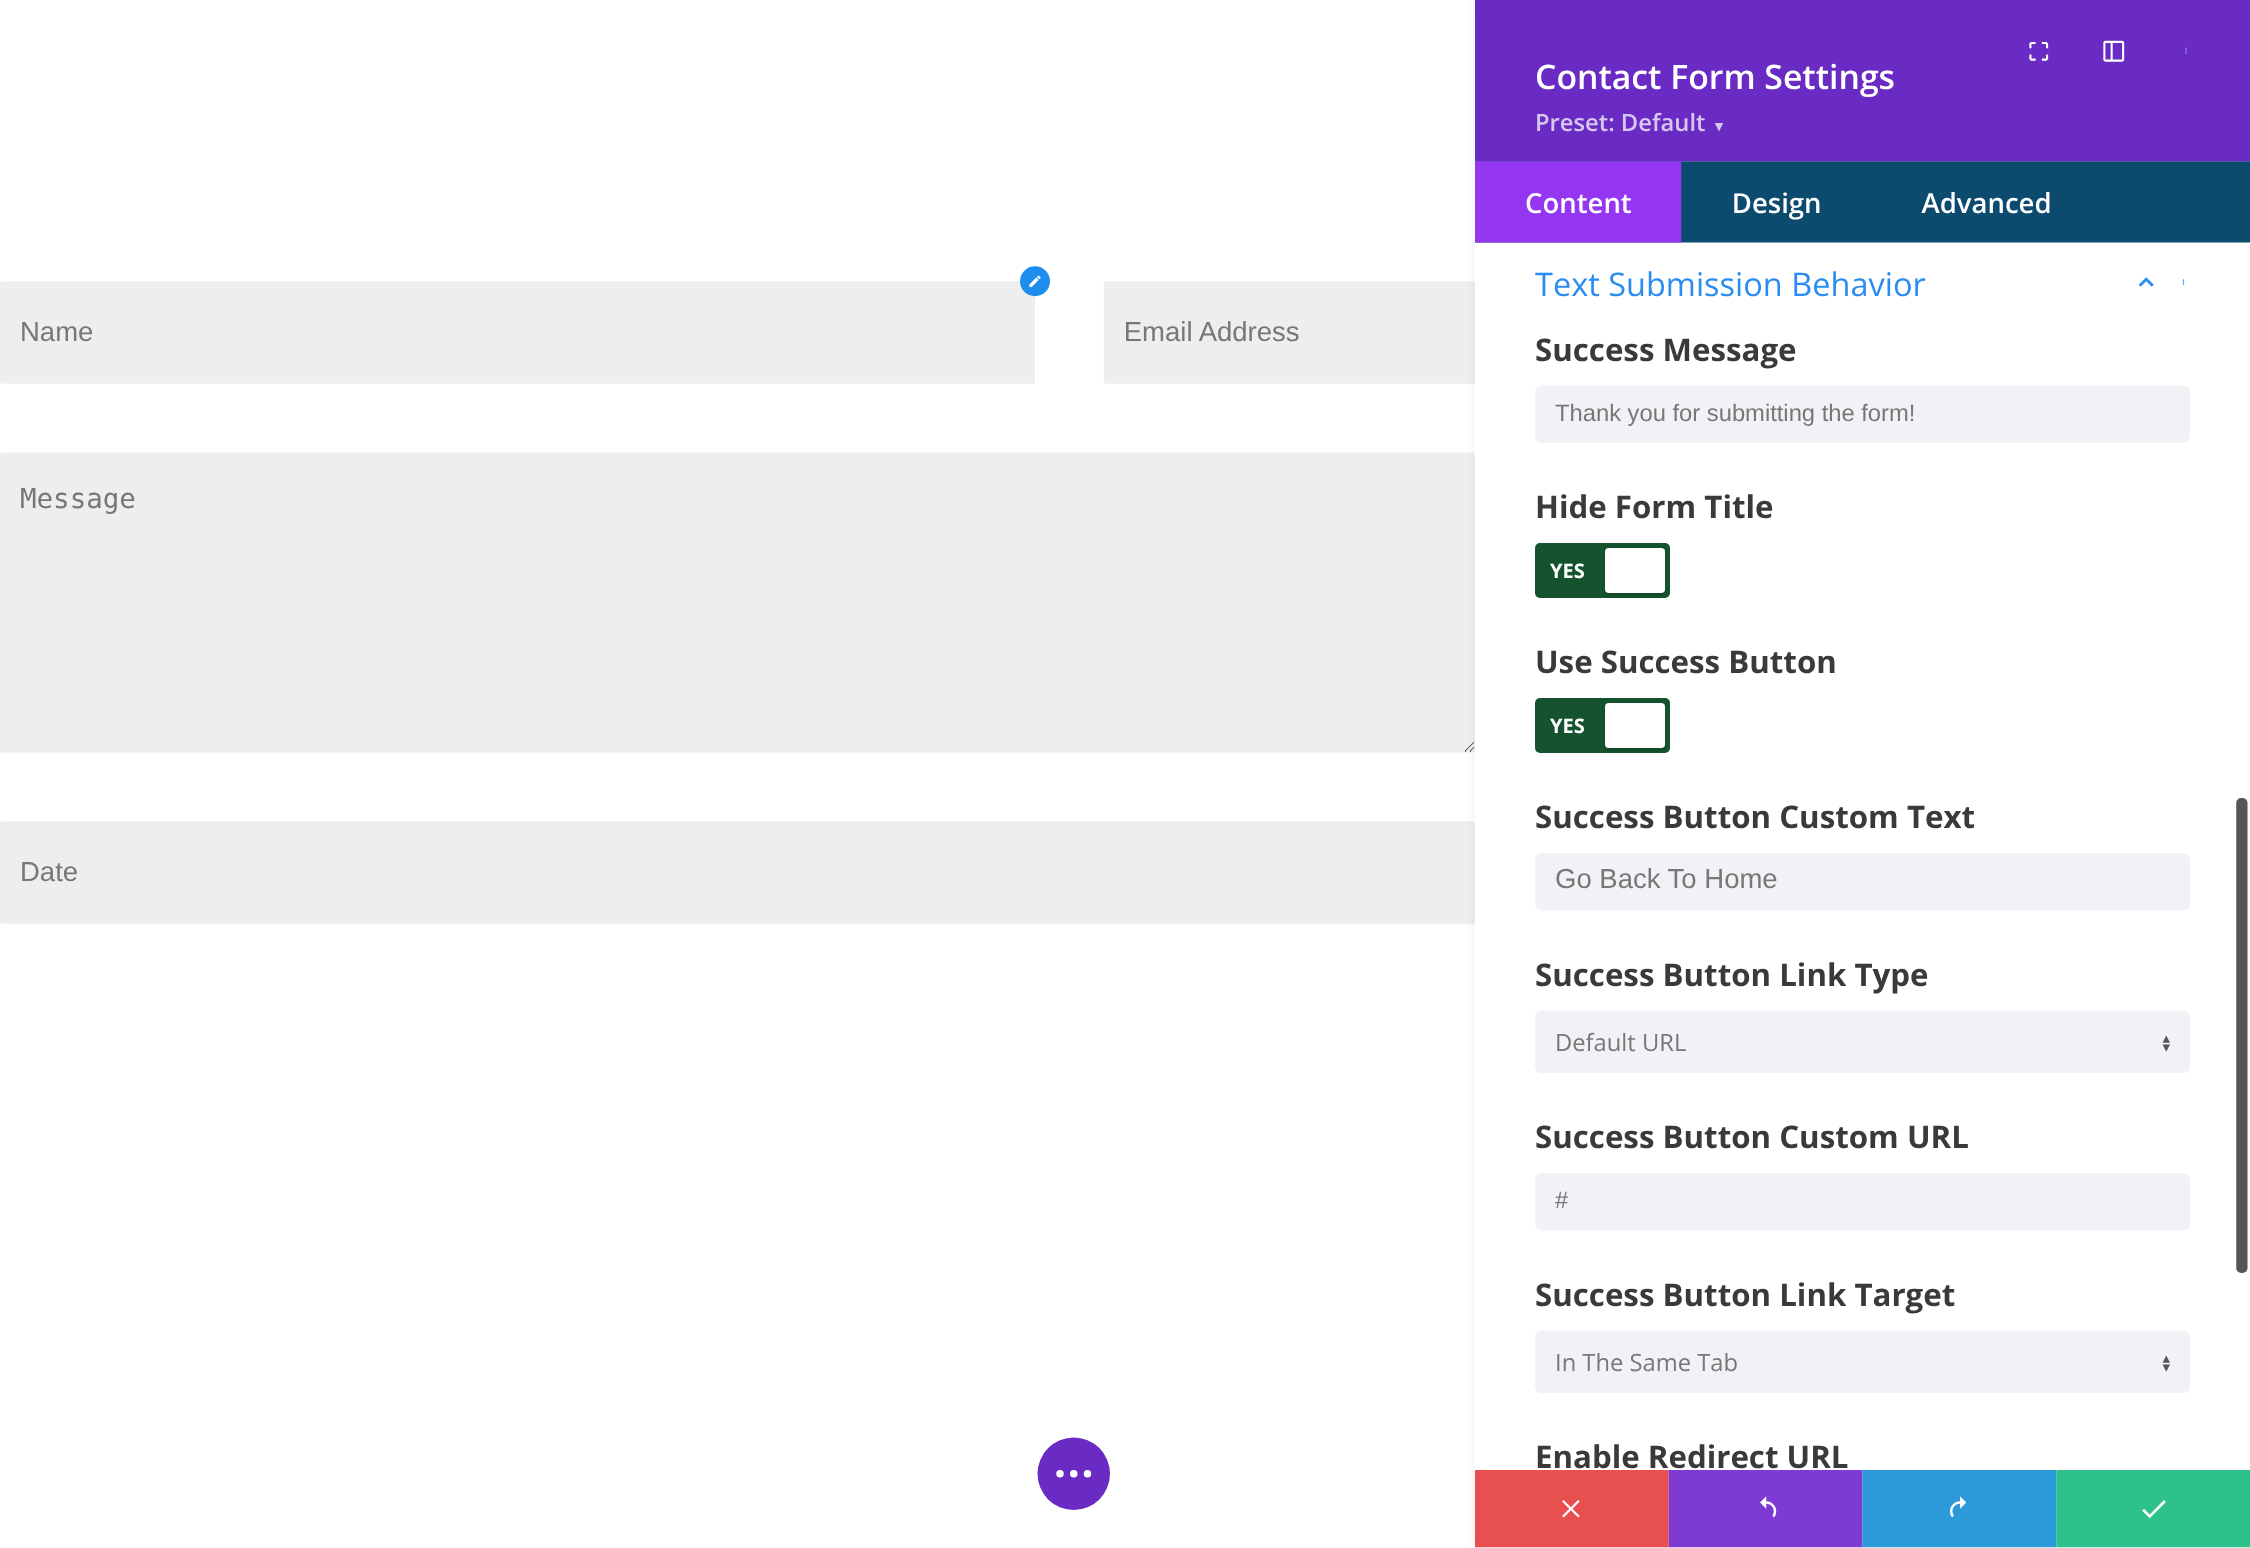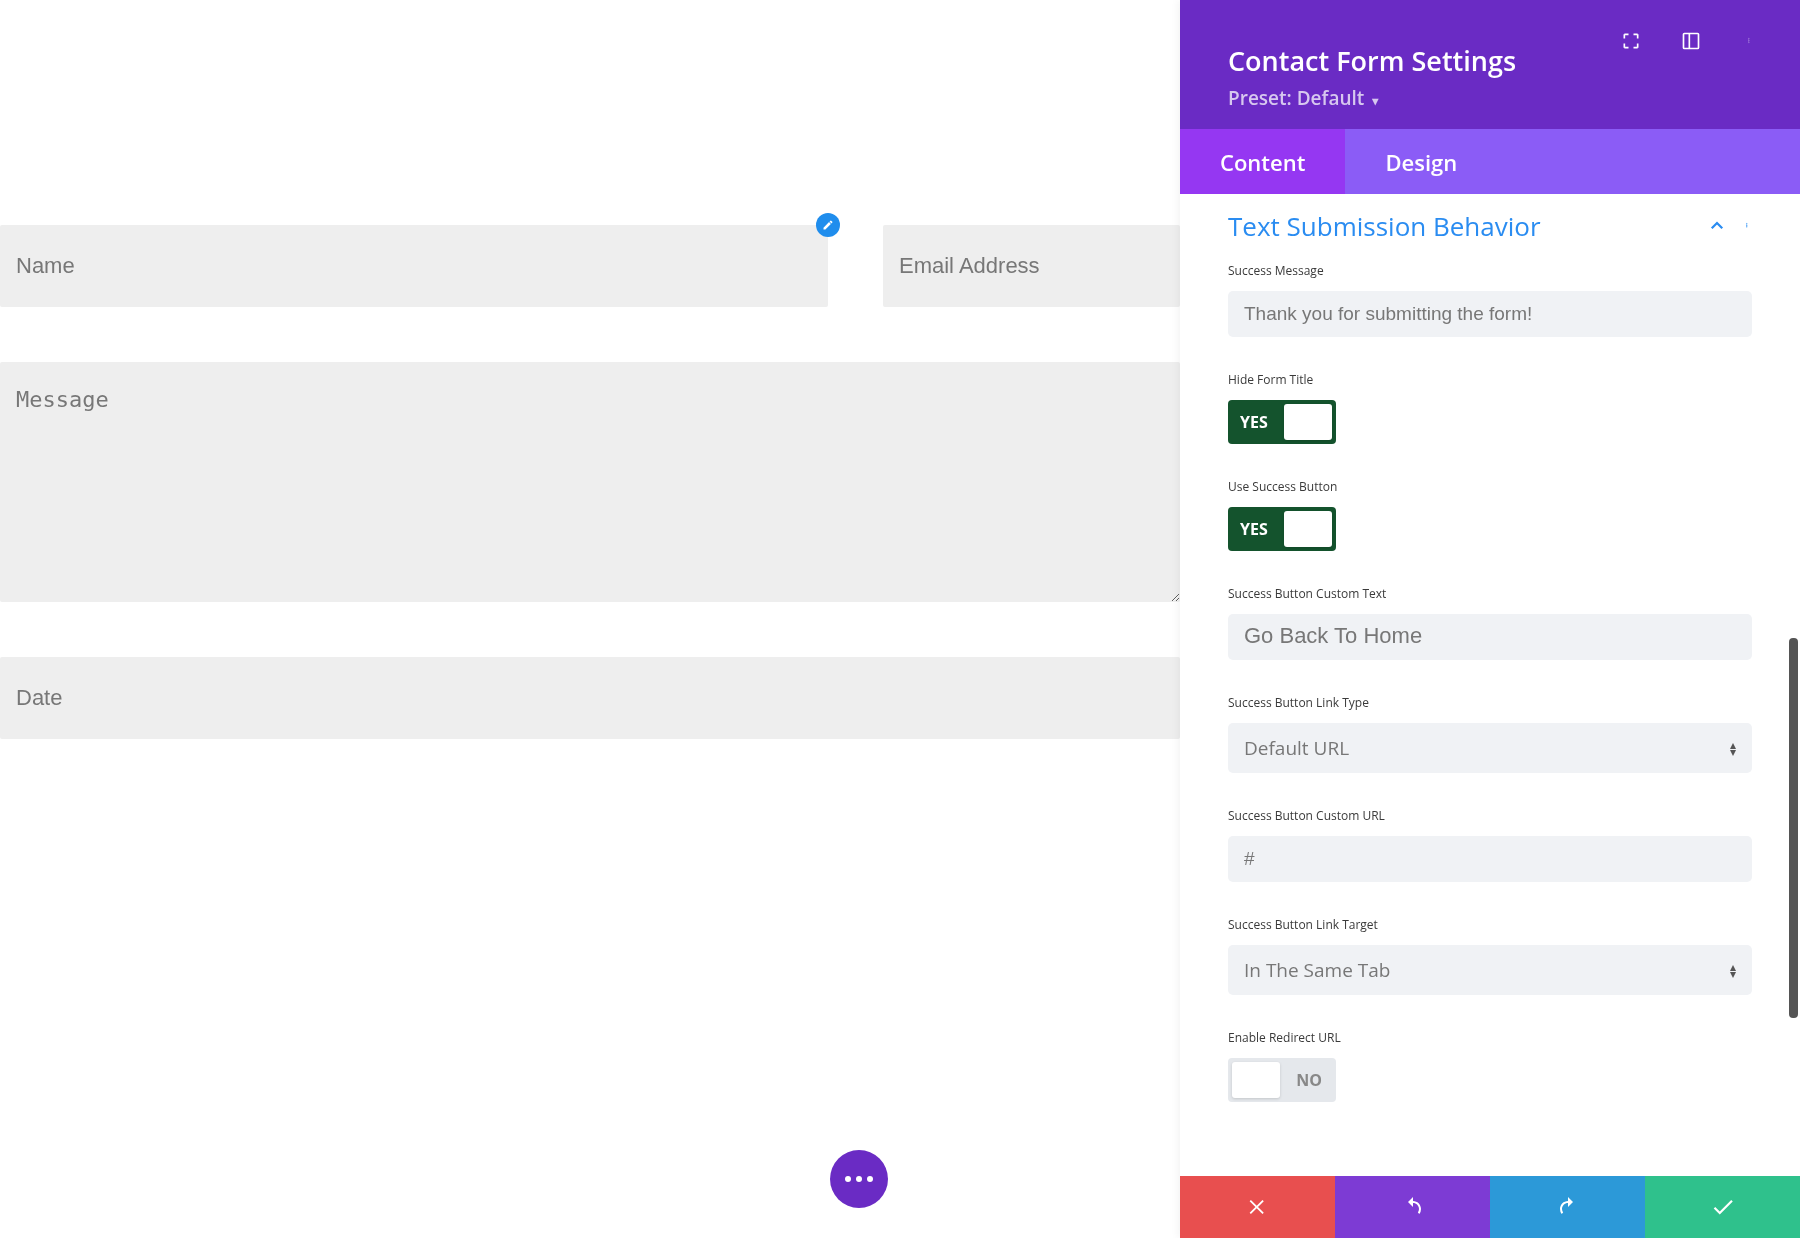--- a/index.html
+++ b/index.html
@@ -81,21 +81,21 @@
   .panel-preset { font-size: 19px; font-weight: 600; color: #d7c7ef; margin-top: 6px; cursor: pointer; }
   .panel-preset .caret { font-size: 12px; margin-left: 3px; }
   .panel-header-icons {
     position: absolute; right: 38px; top: 30px;
     display: flex; gap: 38px; align-items: center;
   }
   .hdr-icon { width: 22px; height: 22px; display: flex; align-items: center; justify-content: center; cursor: pointer; }
   .hdr-icon svg { stroke: #fff; fill: none; }
 
   .tabs {
-    background: #8b5cf6;
+    background: #0c4a6e;
     display: flex;
     height: 65px;
   }
   .tab {
     color: #fff; font-size: 22px; font-weight: 600;
     padding: 0 40px;
     display: flex; align-items: center;
     cursor: pointer;
   }
   .tab.active {
@@ -120,21 +120,21 @@
     margin: 6px 0 18px;
   }
   .section-title {
     color: #2a8cf1; font-size: 26px; font-weight: 500;
   }
   .section-actions { display: flex; gap: 20px; align-items: center; }
   .section-actions svg { stroke: #2a8cf1; }
 
   .ctl { margin-bottom: 34px; }
   .ctl-label {
-    font-size: 12px; font-weight: 400; color: #3a3a3a;
+    font-size: 25px; font-weight: 700; color: #3a3a3a;
     margin-bottom: 12px;
   }
   .ctl-input, .ctl-select {
     width: 100%;
     background: #f0f2f5;
     border: none;
     border-radius: 5px;
     padding: 12px 16px;
     font-size: 19px;
     color: #777;
@@ -241,20 +241,21 @@
             <circle cx="3" cy="10" r="2"></circle>
             <circle cx="3" cy="17" r="2"></circle>
           </svg>
       </div>
     </div>
   </div>
 
   <div class="tabs">
     <div class="tab active">Content</div>
     <div class="tab">Design</div>
+    <div class="tab">Advanced</div>
   </div>
 
   <div class="panel-body">
 
     <div class="section-header">
       <div class="section-title">Text Submission Behavior</div>
       <div class="section-actions">
         <svg viewBox="0 0 24 24" width="18" height="18" stroke-width="3" fill="none">
             <polyline points="5 15 12 8 19 15"></polyline>
           </svg>

